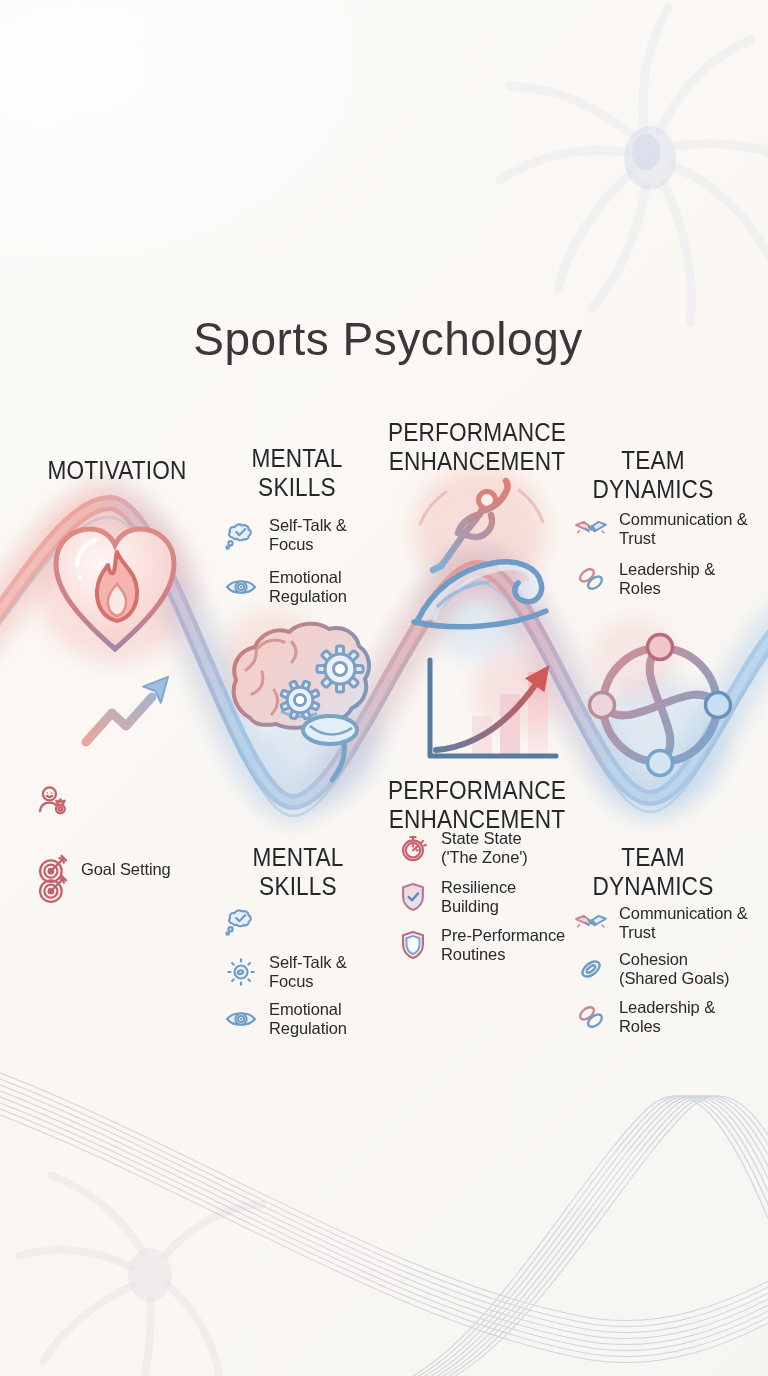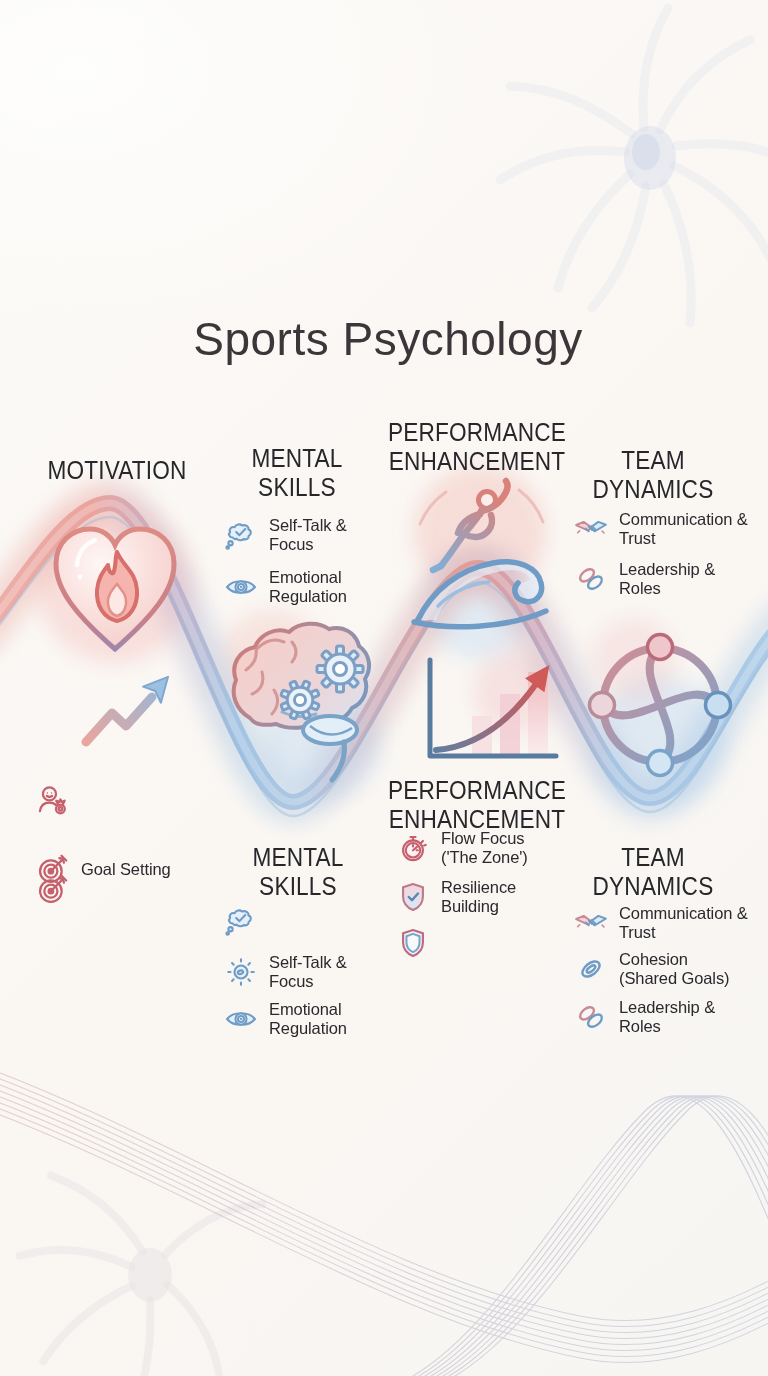--- a/index.html
+++ b/index.html
@@ -386,21 +386,21 @@
       <svg viewBox="0 0 24 24">
         <g fill="none" stroke="#c5606c" stroke-width="1.5" stroke-linecap="round">
           <circle cx="12" cy="13.6" r="7" fill="#fdf1f1"></circle>
           <circle cx="12" cy="13.6" r="5.1"></circle>
           <path d="M12 6.6 V4.4 M10.2 4.2 H13.8 M17.6 8.4 L19 7 M19.8 10.2 L21 9.8"></path>
           <path d="M12 13.6 L14.8 11.2"></path>
           <path d="M12 10 V10.9 M15.4 13.6 H14.6"></path>
         </g>
       </svg>
     </span>
-  <span class="lbl" style="width:110px">Flow Focus ('The Zone')</span>
+  <span class="lbl" style="width:110px">State State ('The Zone')</span>
 </div>
 <div class="item" style="left:396px;top:878px">
   <span class="ic">
       <svg viewBox="0 0 24 24">
         <defs>
           <linearGradient id="sg1" x1="0" y1="0" x2="0" y2="1">
             <stop offset="0" stop-color="#f4d6da"></stop>
             <stop offset="1" stop-color="#d7e7f5"></stop>
           </linearGradient>
         </defs>
@@ -410,20 +410,21 @@
     </span>
   <span class="lbl" style="width:95px">Resilience Building</span>
 </div>
 <div class="item" style="left:396px;top:926px">
   <span class="ic">
       <svg viewBox="0 0 24 24">
         <path d="M12 2.8 L19 5.2 V11.6 C19 16.6 15.8 19.6 12 21.2 C8.2 19.6 5 16.6 5 11.6 V5.2 Z" fill="#edf3fa" stroke="#c0697d" stroke-width="1.5" stroke-linejoin="round"></path>
         <path d="M12 5.6 L16.6 7.2 V11.6 C16.6 15 14.6 17.2 12 18.4 C9.4 17.2 7.4 15 7.4 11.6 V7.2 Z" fill="#f7fafd" stroke="#7aa3c8" stroke-width="1.4" stroke-linejoin="round"></path>
       </svg>
     </span>
+  <span class="lbl" style="width:135px">Pre-Performance Routines</span>
 </div>
 
 <div class="item" style="left:574px;top:510px">
   <span class="ic">
       <svg viewBox="0 0 24 24">
         <g stroke-linejoin="round" stroke-linecap="round">
           <path d="M1.5 9.2 L6.8 7 L12.2 10.8 L10 13.2 Z" fill="#f3d3d9" stroke="#c98a96" stroke-width="1.4"></path>
           <path d="M22.5 9 L17.2 7 L11.8 10.8 L14.5 13.6 Z" fill="#dcebf7" stroke="#6f9cc6" stroke-width="1.4"></path>
           <path d="M8.2 11.6 L10.4 13.6 M10.4 10.4 L12.8 12.8 M12.6 9.8 L15 12.2" fill="none" stroke="#6f9cc6" stroke-width="1.3"></path>
           <path d="M4 13.2 L2.6 14.6 M19.8 13.4 L21.2 14.8" stroke="#c98a96" stroke-width="1.1" fill="none"></path>

